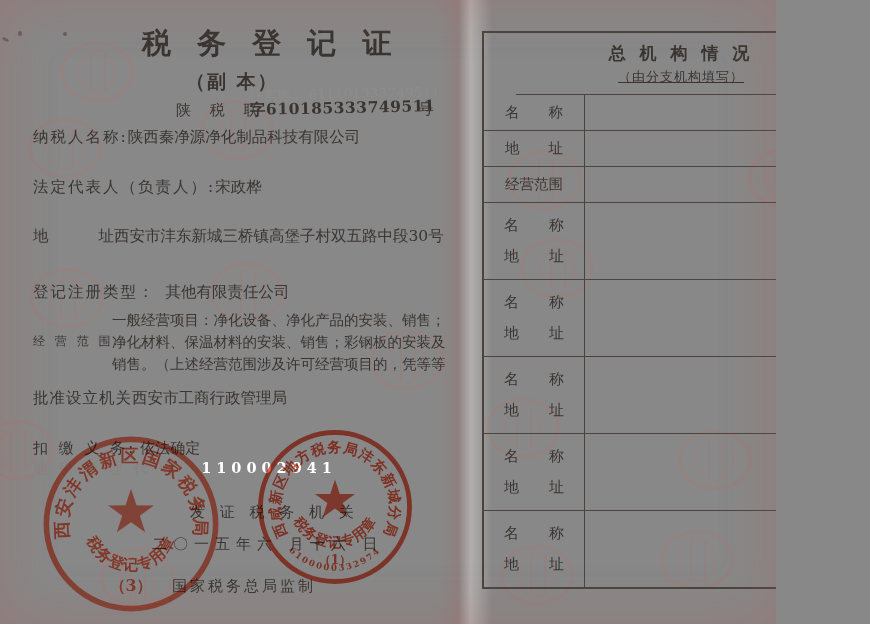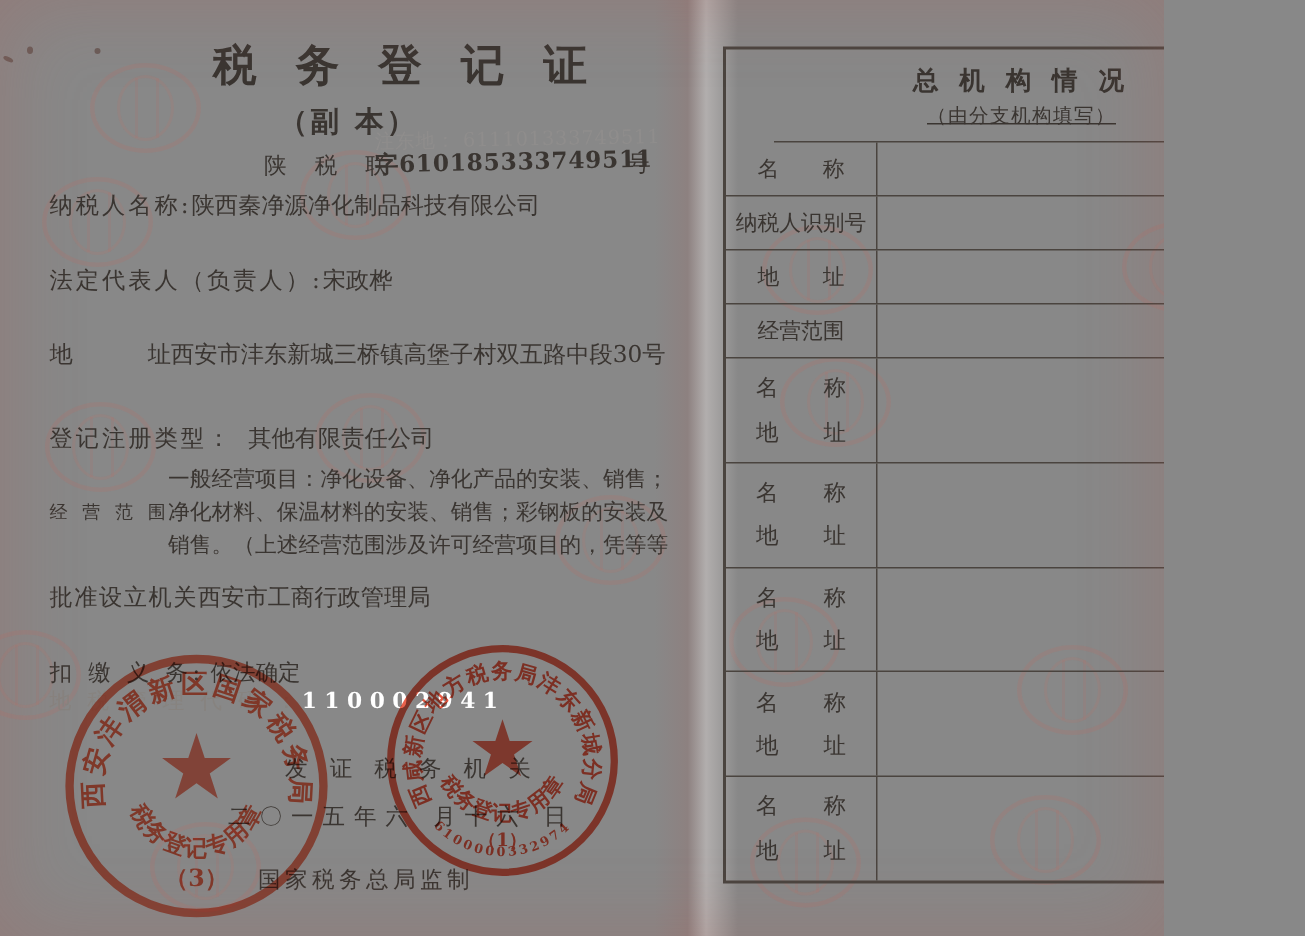--- a/index.html
+++ b/index.html
@@ -119,24 +119,20 @@
   <div class="tbl">
     <div class="tbl-head cell-c">
       <div class="h1">总 机 构 情 况</div>
       <div class="h2">（由分支机构填写）</div>
     </div>
     <div class="trow">
       <div class="lab">名　　称</div>
       <div class="val"></div>
     </div>
     <div class="trow">
-      <div class="lab">纳税人识别号</div>
-      <div class="val"></div>
-    </div>
-    <div class="trow">
       <div class="lab">地　　址</div>
       <div class="val"></div>
     </div>
     <div class="trow">
       <div class="lab">经营范围</div>
       <div class="val"></div>
     </div>
 
     <div class="blk">
       <div class="lab">

